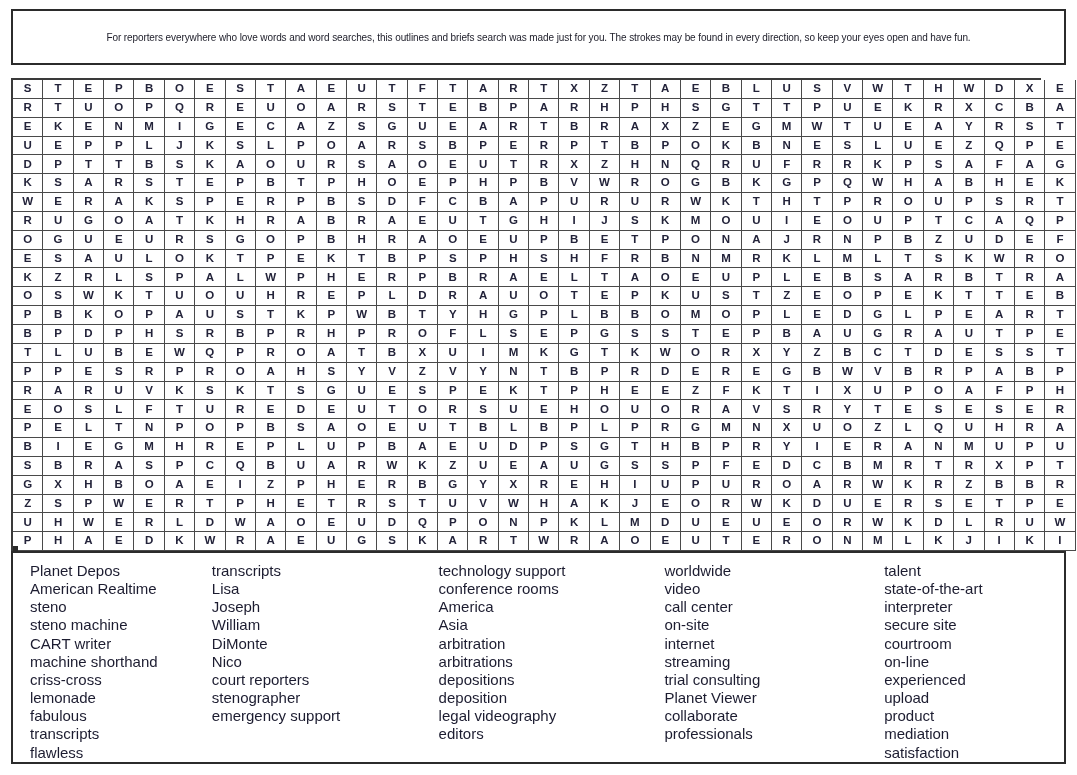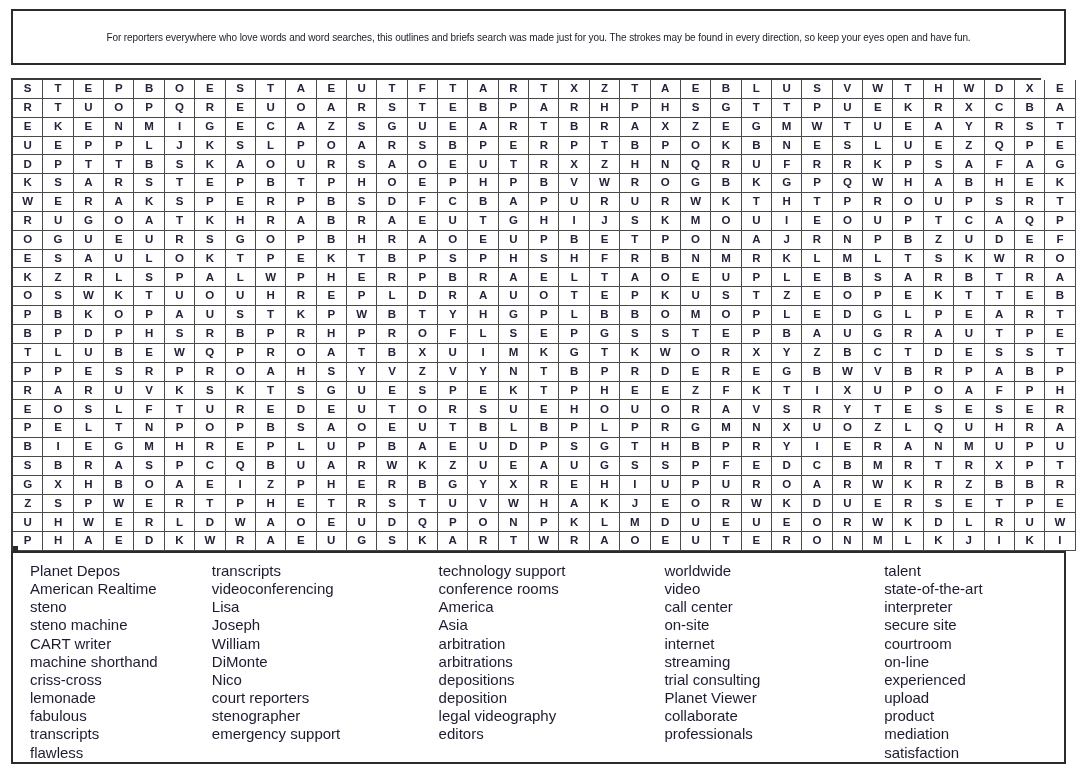--- a/index.html
+++ b/index.html
@@ -1079,21 +1079,20 @@
           <div class="word-item">CART writer</div>
           <div class="word-item">machine shorthand</div>
           <div class="word-item">criss-cross</div>
           <div class="word-item">lemonade</div>
           <div class="word-item">fabulous</div>
           <div class="word-item">transcripts</div>
           <div class="word-item">flawless</div>
         </div>
         <div class="word-col">
           <div class="word-item">transcripts</div>
-          <div class="word-item">videoconferencing</div>
           <div class="word-item">Lisa</div>
           <div class="word-item">Joseph</div>
           <div class="word-item">William</div>
           <div class="word-item">DiMonte</div>
           <div class="word-item">Nico</div>
           <div class="word-item">court reporters</div>
           <div class="word-item">stenographer</div>
           <div class="word-item">emergency support</div>
         </div>
         <div class="word-col">

